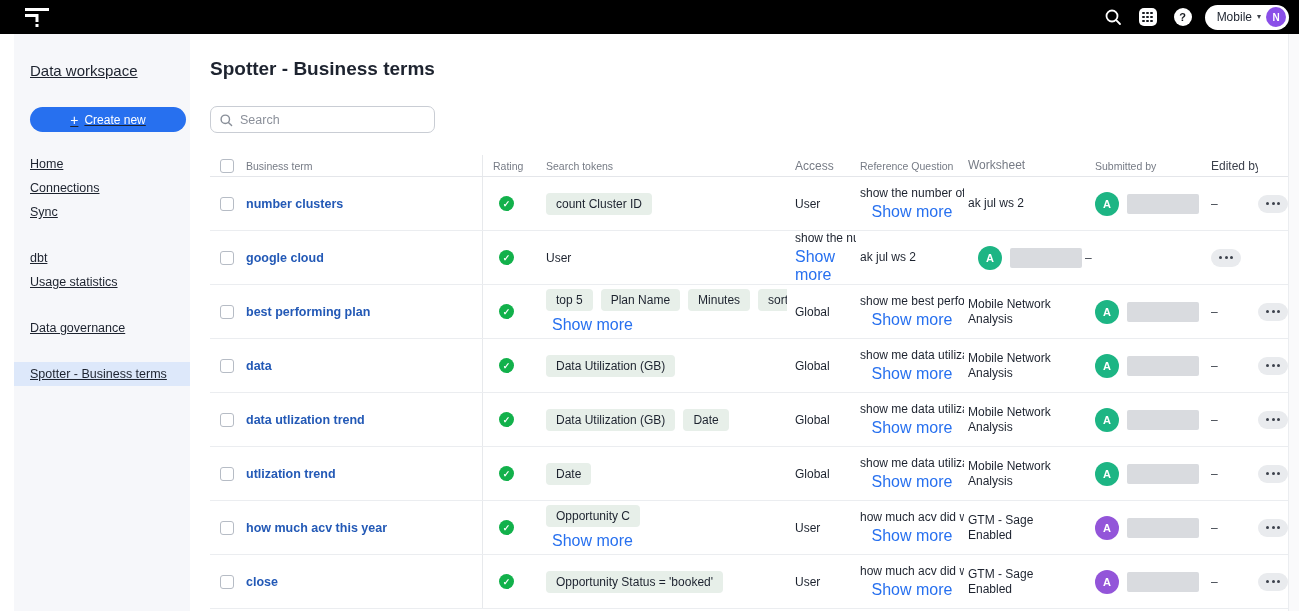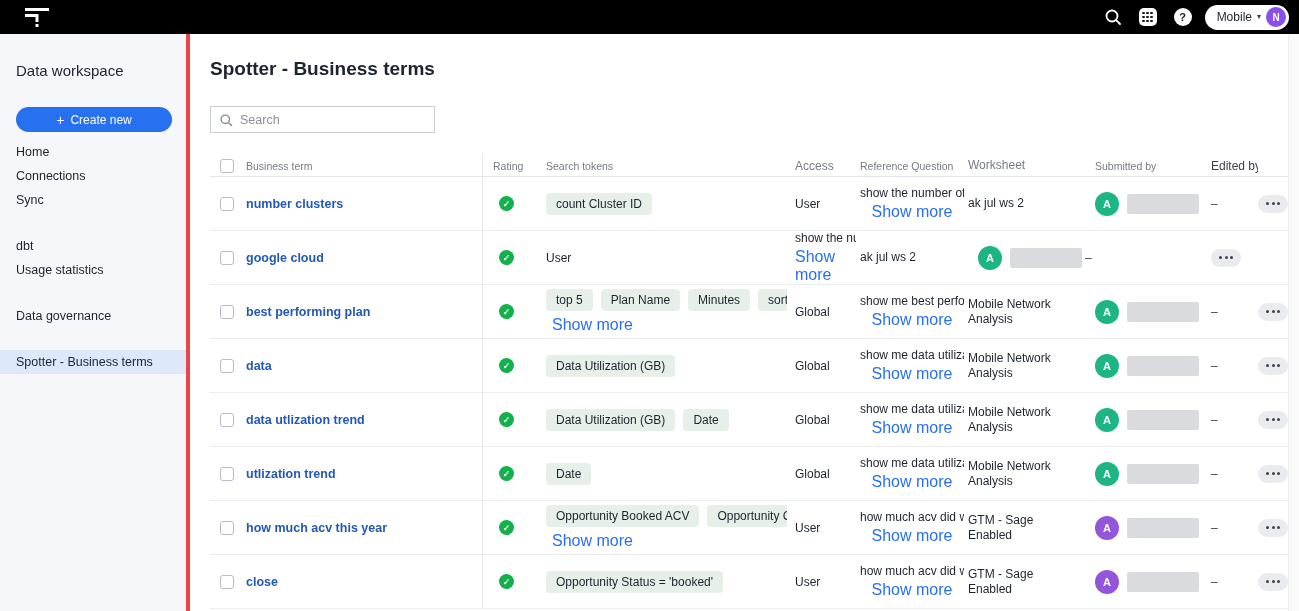--- a/index.html
+++ b/index.html
@@ -18,38 +18,38 @@
   .help-icon { width:18px; height:18px; background:#fff; border-radius:50%; color:#15181e;
     font-size:11px; font-weight:700; display:flex; align-items:center; justify-content:center; }
   .account-pill { height:25px; background:#fff; border-radius:13px; display:flex; align-items:center;
     gap:5px; padding:0 3px 0 12px; border:none; cursor:pointer; font-size:12px;
     font-family:inherit; color:#1d232f; }
   .chevron { font-size:8px; color:#3c4048; line-height:1; }
   .account-avatar { width:20px; height:20px; border-radius:50%; background:#8a4fe8; color:#fff;
     font-size:10px; font-weight:700; display:flex; align-items:center; justify-content:center; }
 
   
-  .sidebar { position:absolute; top:34px; left:0; width:190px; bottom:0; background:#f6f7fa;
-    padding-top:28px; border-right:4px solid #ef4444; }
+  .sidebar { position:absolute; top:34px; left:14px; width:190px; bottom:0; background:#f6f7fa;
+    padding-top:28px; border-right:4px solid #ef4444;text-decoration:underline; }
   .sidebar-title { font-size:15px; font-weight:500; padding:0 16px; line-height:18px; }
   .create-btn { margin:27px 16px 0; width:156px; height:25px; border-radius:14px; background:#2770ef;
     color:#fff; border:none; font-size:12px; font-family:inherit; display:flex; align-items:center;
     justify-content:center; gap:6px; cursor:pointer; }
   .create-btn .plus { font-size:14px; line-height:1; }
-  .nav { margin-top:8px; }
+  .nav { margin-top:20px; }
   .nav-group { margin-bottom:22px; }
   .nav-item { height:24px; line-height:24px; padding:0 16px; font-size:12.5px; cursor:pointer;
     white-space:nowrap; overflow:hidden; }
   .nav-item.selected { background:#dde8fa; }
 
   
   .main { position:absolute; top:34px; left:190px; right:0; bottom:0; background:#fff;
     padding:24px 0 0 20px; overflow:hidden; }
   .page-title { font-size:19px; font-weight:700; line-height:22px; }
-  .search-box { margin-top:26px; width:225px; height:27px; border:1px solid #c9cdd4; border-radius:0;
+  .search-box { margin-top:26px; width:225px; height:27px; border:1px solid #c9cdd4; border-radius:7px;
     display:flex; align-items:center; padding:0 8px; gap:7px; background:#fff; }
   .search-box input { border:none; outline:none; flex:1; font-size:12.5px; font-family:inherit; color:#1d232f; min-width:0; }
   .search-box input::placeholder { color:#8b909a; }
 
   
   .table { margin-top:22px; width:1078px; }
   .trow { display:grid; grid-template-columns:36px 247px 53px 249px 65px 108px 117px 126px 47px 30px;
     align-items:center; border-bottom:1px solid #ebedf0; min-height:54px; }
   .trow.thead { min-height:0; height:22px; border-bottom:1px solid #e4e6ea; }
   .th { font-size:10.5px; color:#767b85; white-space:nowrap; overflow:hidden; cursor:pointer; }
@@ -394,21 +394,20 @@
             <span class="checkbox"></span>
           </div>
     <div class="cell c-term">
             <a class="term-link">how much acv this year</a>
           </div>
     <div class="cell c-rating">
       <span class="rating-badge">✓</span>
     </div>
     <div class="cell c-tokens">
       <div class="chips">
-              <span class="chip">Opportunity Booked ACV</span>
               <span class="chip">Opportunity C</span>
             </div>
       <a class="show-more tokens-more">Show more</a>
     </div>
     <div class="cell c-access"><span>User</span></div>
     <div class="cell c-question">
       <div class="q-text">how much acv did w</div>
       <a class="show-more q-more">Show more</a>
     </div>
     <div class="cell c-worksheet"><span>GTM - Sage Enabled</span></div>

